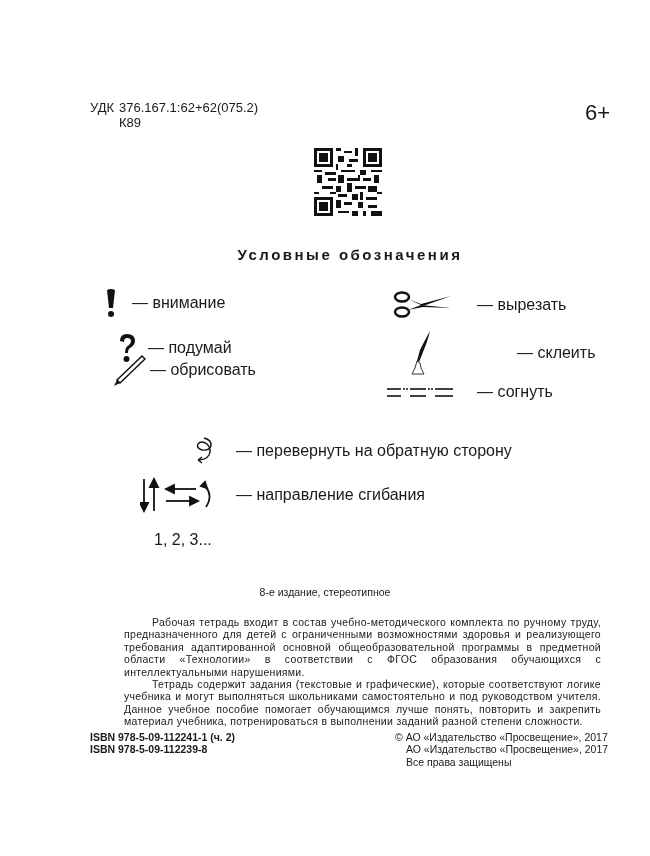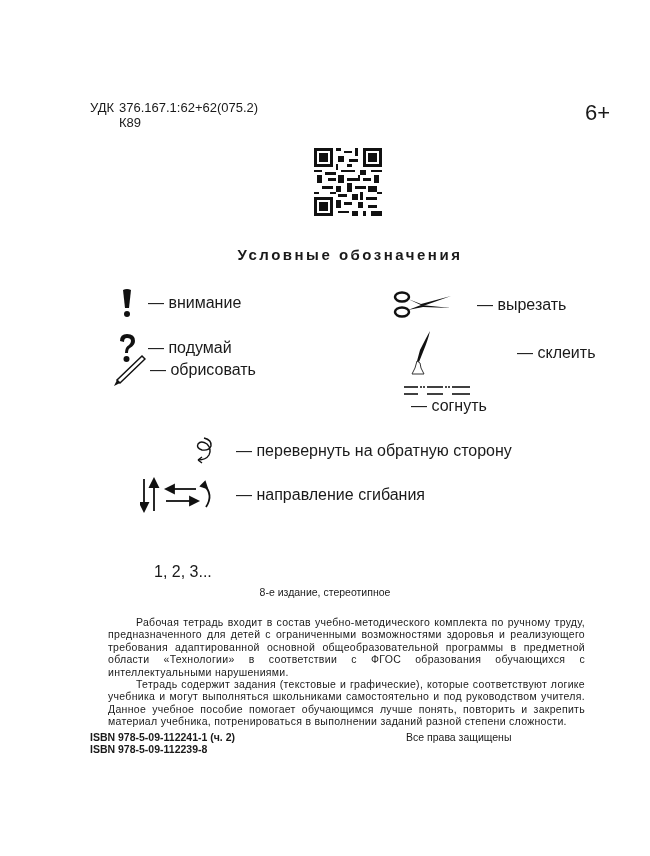--- a/index.html
+++ b/index.html
@@ -7,21 +7,21 @@
     .abs { position: absolute; }
     .catalog { left: 90px; top: 100px; font-size: 13px; line-height: 15px; }
     .catalog .row { display: flex; }
     .catalog .k { width: 29px; }
     .age { left: 585px; top: 100px; font-size: 22px; }
     .qr { left: 314px; top: 148px; width: 68px; height: 68px; }
     .title { left: 0; width: 700px; top: 246px; text-align: center; font-size: 15px; font-weight: bold; letter-spacing: 2.5px; }
     .legend-item { display: flex; align-items: center; font-size: 16px; }
     .legend-item .ic { display: flex; align-items: center; justify-content: center; }
     .edition { left: 0; width: 650px; top: 586px; text-align: center; font-size: 10.5px; }
-    .annot { left: 108px; top: 616px; width: 477px; text-align: justify; font-size: 10.5px; line-height: 12.4px; letter-spacing: 0.3px; }
+    .annot { left: 124px; top: 616px; width: 477px; text-align: justify; font-size: 10.5px; line-height: 12.4px; letter-spacing: 0.3px; }
     .annot p { margin: 0; text-indent: 28px; text-align: justify; }
     .isbn { left: 90px; top: 731px; font-size: 10.5px; line-height: 12.4px; font-weight: bold; }
     .copy { left: 395px; top: 731px; font-size: 10.5px; line-height: 12.4px; }
     .copy .indent { padding-left: 11px; }
   </style>
 </head>
 <body>
 
 <div class="abs catalog">
   <div class="row">
@@ -85,21 +85,21 @@
       <rect x="21" y="23" width="4" height="2"></rect>
       <rect x="16" y="10" width="1" height="2"></rect>
     <rect x="6" y="16" width="2" height="1"></rect>
       <rect x="23" y="16" width="2" height="1"></rect>
       <rect x="12" y="6" width="2" height="1"></rect>
   </g>
 </svg>
 
 <div class="abs title">Условные обозначения</div>
 
-<div class="abs legend-item" style="left:112px; top:288px;">
+<div class="abs legend-item" style="left:96px; top:288px;">
   <span class="ic" style="width:30px;">
     <svg width="14" height="30" viewBox="0 0 14 30">
         <path d="M3 2 Q7 0 11 2 L9 20 L5 20 Z" fill="#111"></path>
         <circle cx="7" cy="26" r="3" fill="#111"></circle>
       </svg>
   </span>
   <span style="margin-left:6px;">— внимание</span>
 </div>
 <div class="abs legend-item" style="left:112px; top:333px;">
   <span class="ic" style="width:30px;">
@@ -133,21 +133,21 @@
 </div>
 <div class="abs legend-item" style="left:393px; top:330px;gap:40px;">
   <span class="ic" style="width:60px;">
     <svg width="30" height="46" viewBox="0 0 30 46">
         <path d="M22 1 Q20 10 15 22 L11 32 L9 31 L12 20 Q18 8 22 1 Z" fill="#111"></path>
         <path d="M9 31 L12 33 L13 38 L16 44 L4 44 L7 38 Z" fill="none" stroke="#333" stroke-width="1"></path>
       </svg>
   </span>
   <span style="margin-left:24px;">— склеить</span>
 </div>
-<div class="abs legend-item" style="left:387px; top:383px;flex-direction:column;">
+<div class="abs legend-item" style="left:387px; top:383px;">
   <span class="ic" style="width:66px;">
     <svg width="66" height="14" viewBox="0 0 66 14">
         <g stroke="#111" stroke-width="1.6">
           <line x1="0" y1="4" x2="14" y2="4"></line>
           <line x1="0" y1="11" x2="14" y2="11"></line>
           <line x1="23" y1="4" x2="39" y2="4"></line>
           <line x1="23" y1="11" x2="39" y2="11"></line>
           <line x1="48" y1="4" x2="66" y2="4"></line>
           <line x1="48" y1="11" x2="66" y2="11"></line>
         </g>
@@ -183,31 +183,33 @@
           <path d="M34 8 L26 12 L34 16 Z"></path>
           <line x1="26" y1="24" x2="52" y2="24"></line>
           <path d="M50 20 L58 24 L50 28 Z"></path>
           <path d="M64 8 Q74 18 66 30" fill="none"></path>
           <path d="M61 9 L65 5 L67 11 Z"></path>
         </g>
       </svg>
   </span>
   <span style="margin-left:16px;">— направление сгибания</span>
 </div>
-<div class="abs legend-item" style="left:154px; top:531px;margin-top:32px;">
+<div class="abs legend-item" style="left:154px; top:531px;">
   <span style="width:82px;">1, 2, 3...</span>
 </div>
 
 <div class="abs edition">8-е издание, стереотипное</div>
 
 <div class="abs annot">
   <p>Рабочая тетрадь входит в состав учебно-методического комплекта по ручному труду, предназначенного для детей с ограниченными возможностями здоровья и реализующего требования адаптированной основной общеобразовательной программы в предметной области «Технологии» в соответствии с ФГОС образования обучающихся с интеллектуальными нарушениями.</p>
   <p>Тетрадь содержит задания (текстовые и графические), которые соответствуют логике учебника и могут выполняться школьниками самостоятельно и под руководством учителя. Данное учебное пособие помогает обучающимся лучше понять, повторить и закрепить материал учебника, потренироваться в выполнении заданий разной степени сложности.</p>
 </div>
 
 <div class="abs isbn">
   <div>ISBN 978-5-09-112241-1 (ч. 2)</div>
   <div>ISBN 978-5-09-112239-8</div>
 </div>
 
 <div class="abs copy">
+  <div>© АО «Издательство «Просвещение», 2017</div>
+  <div class="indent">АО «Издательство «Просвещение», 2017</div>
   <div class="indent">Все права защищены</div>
 </div>
 
 </body></html>

